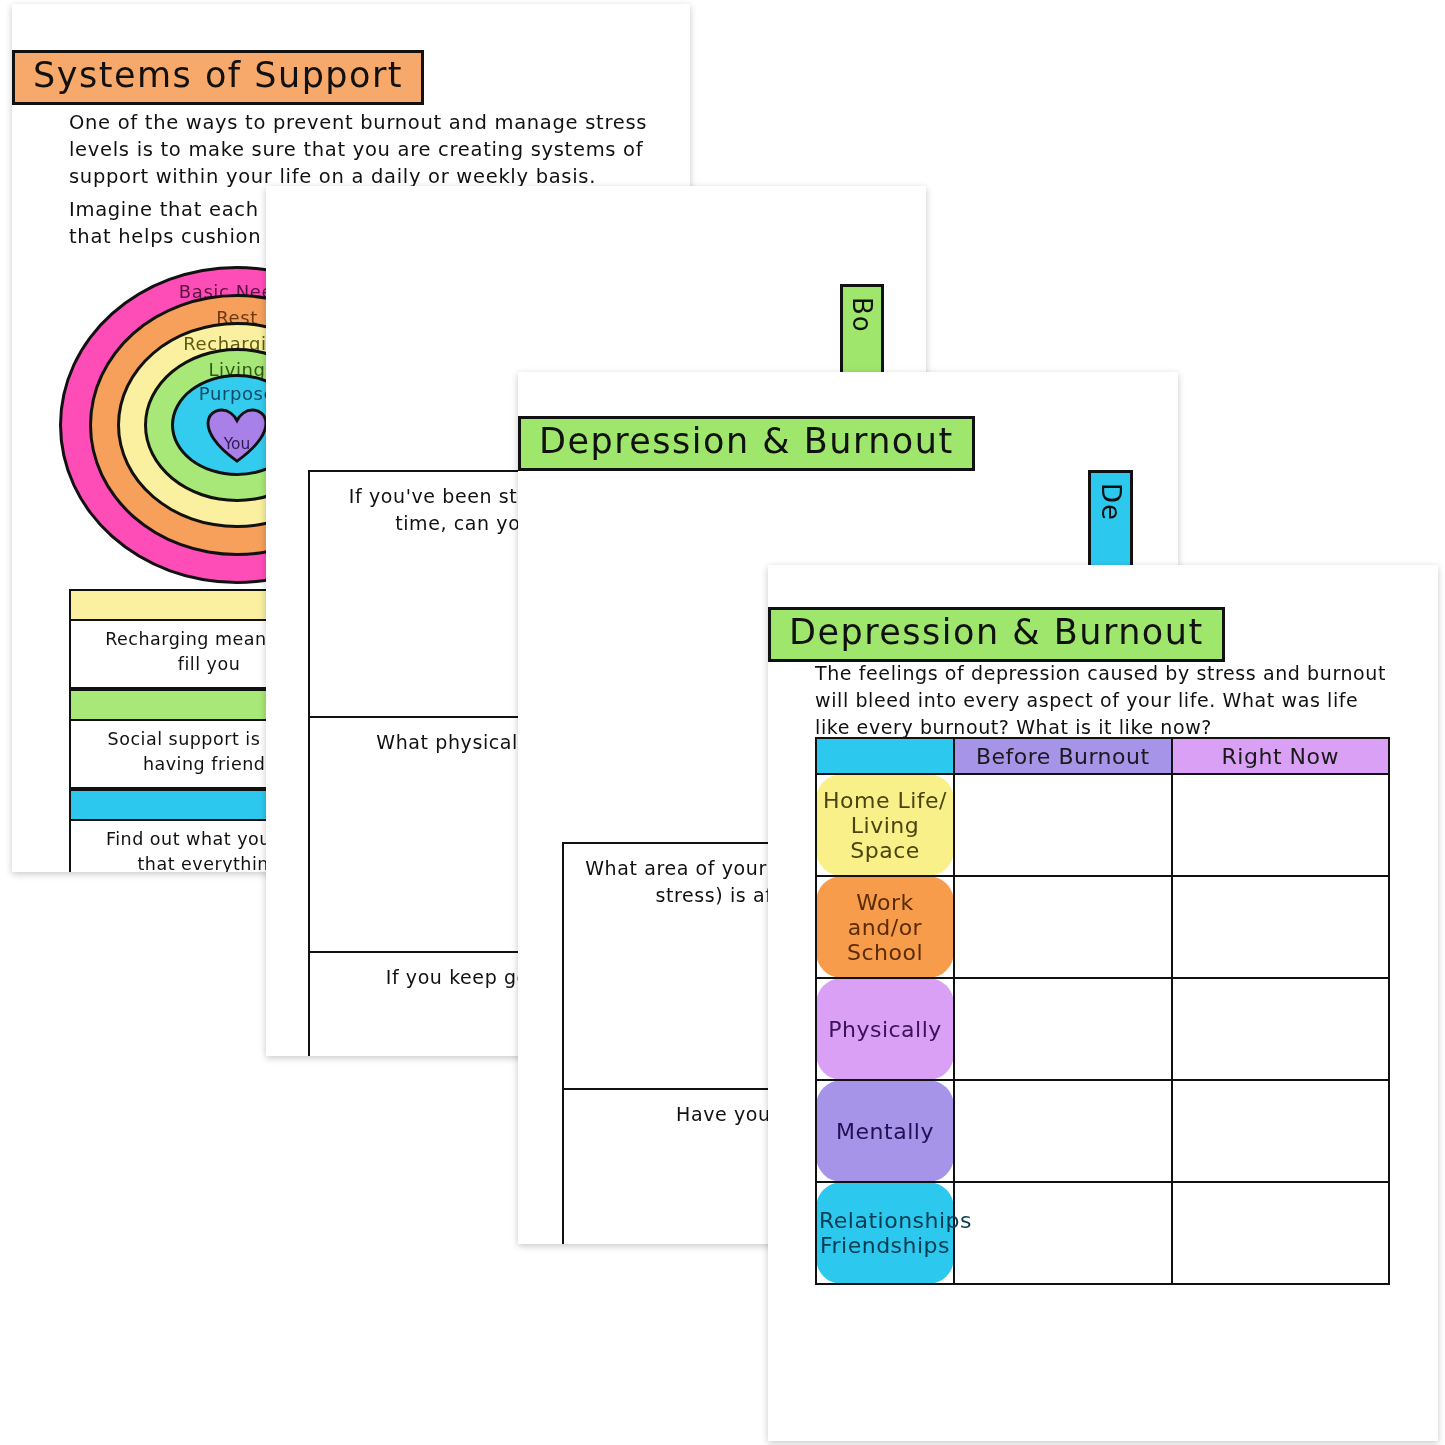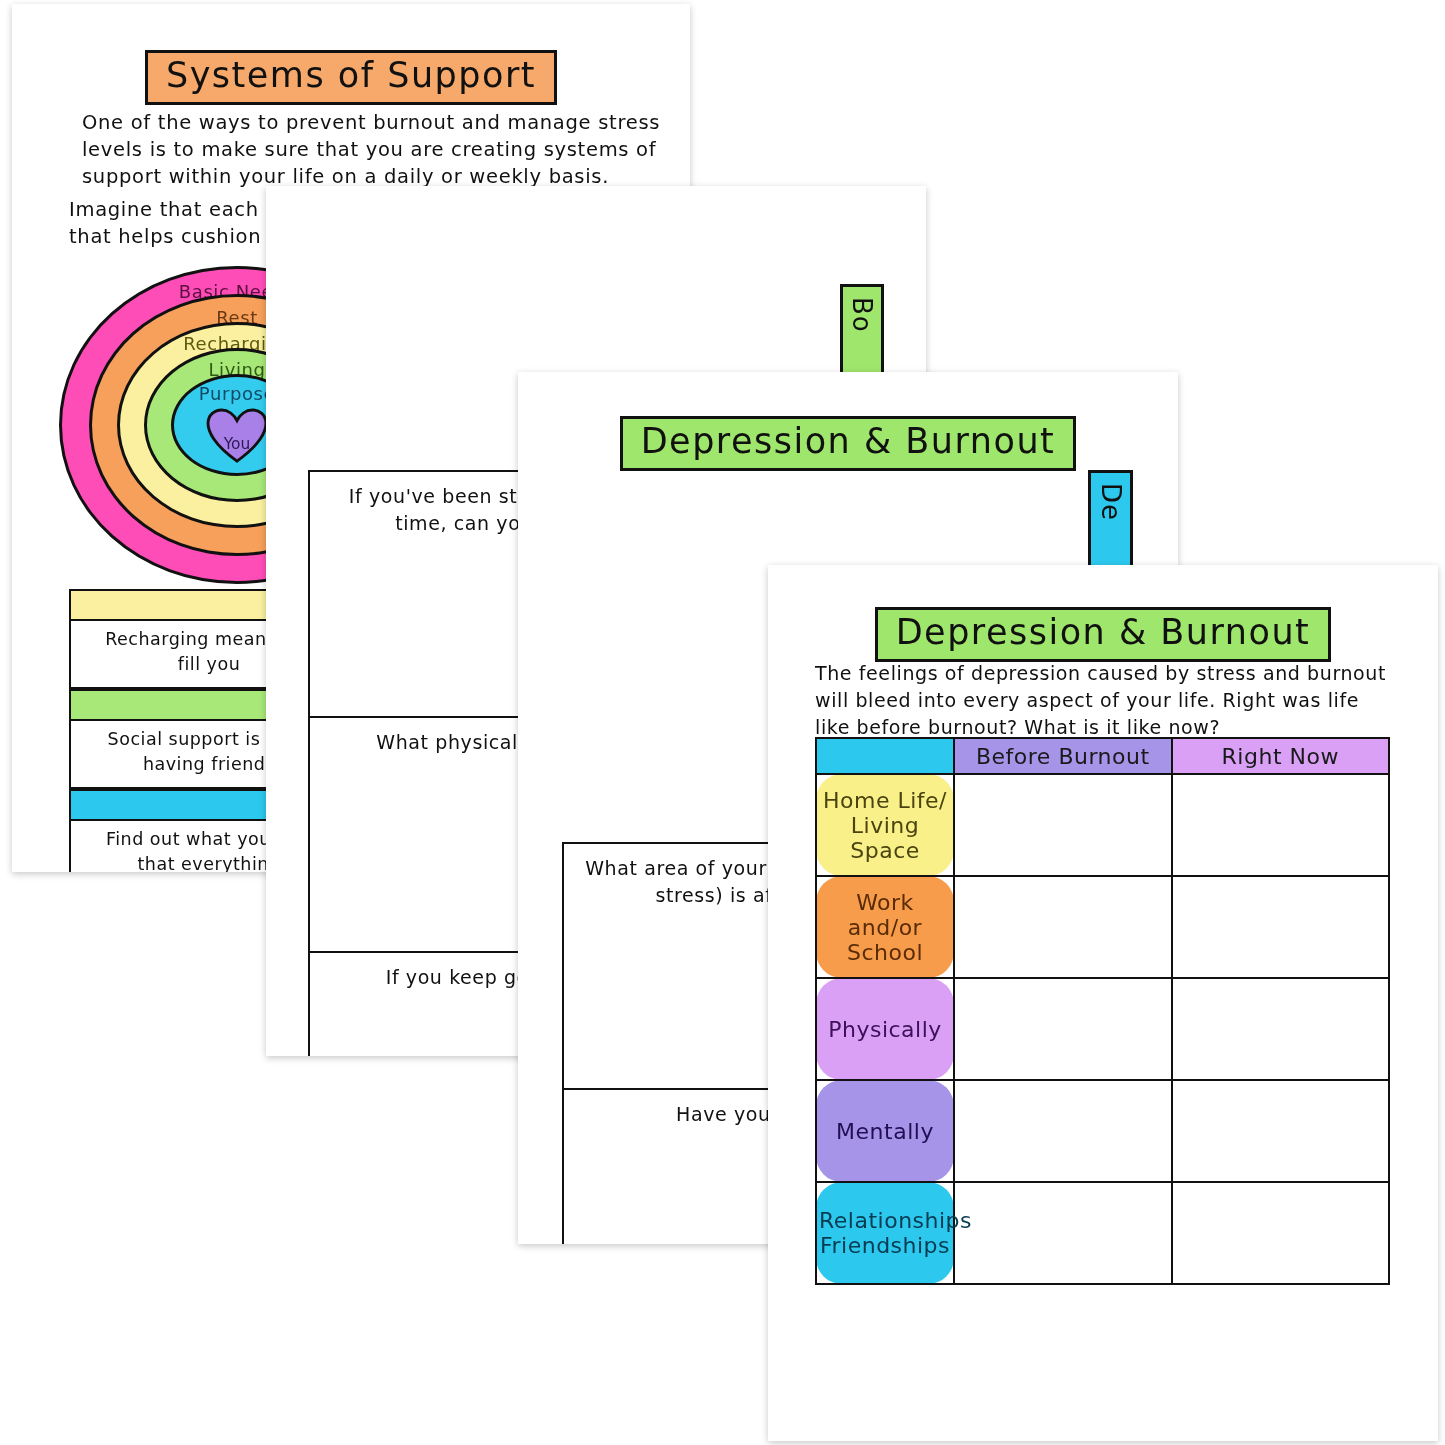--- a/index.html
+++ b/index.html
@@ -31,34 +31,34 @@
     display:inline-block;
     border:3px solid #111;
     padding:4px 18px 8px 18px;
     font-size:35px;
     line-height:1.05;
     letter-spacing:1.5px;
     color:#111;
     white-space:nowrap;
     box-sizing:border-box;
   }
-  .title-wrap{width:100%;text-align:center;}
+  .title-wrap{width:100%;text-align:left;}
 
   .body-text{
     font-size:19.5px;
     line-height:27px;
     letter-spacing:0.7px;
     color:#111;
   }
 
   
   #page1{left:12px;top:4px;width:678px;height:868px;}
   #page1 .title-wrap{margin-top:46px;}
   #p1-title{background:#F6A96A;}
-  #p1-para1{position:absolute;left:70px;top:105px;width:600px;}
+  #p1-para1{position:absolute;left:57px;top:105px;width:600px;}
   #p1-para2{position:absolute;left:57px;top:192px;width:600px;}
 
   .rings{position:absolute;left:47px;top:262px;width:356px;height:318px;}
   .ring{
     position:absolute;
     border:3.5px solid #111;
     border-radius:50%;
     box-sizing:border-box;
   }
   .ring-label{
@@ -241,21 +241,21 @@
       <div class="qbox hand" id="p3-b2">Have you ever suffer answer is ye</div>
 
     </div>
   </div>
   <div class="sidetab hand" id="p3-tab">De</div>
 
   <div class="page" id="page4">
     <div class="title-wrap">
       <span class="title-box hand" id="p4-title">Depression &amp; Burnout</span>
     </div>
-    <div class="hand" id="p4-para">The feelings of depression caused by stress and burnout will bleed into every aspect of your life. Right was life like before burnout? What is it like now?</div>
+    <div class="hand" id="p4-para">The feelings of depression caused by stress and burnout will bleed into every aspect of your life. What was life like every burnout? What is it like now?</div>
 
     <table class="grid">
       <tbody>
         <tr class="head">
           <td class="rowlabel" style="background:#2DC8EE;"></td>
           <td class="hand" style="background:#A594E8;">Before Burnout</td>
           <td class="hand" style="background:#D9A0F5;margin-top:28px;">Right Now</td>
         </tr>
 
         <tr class="body">

